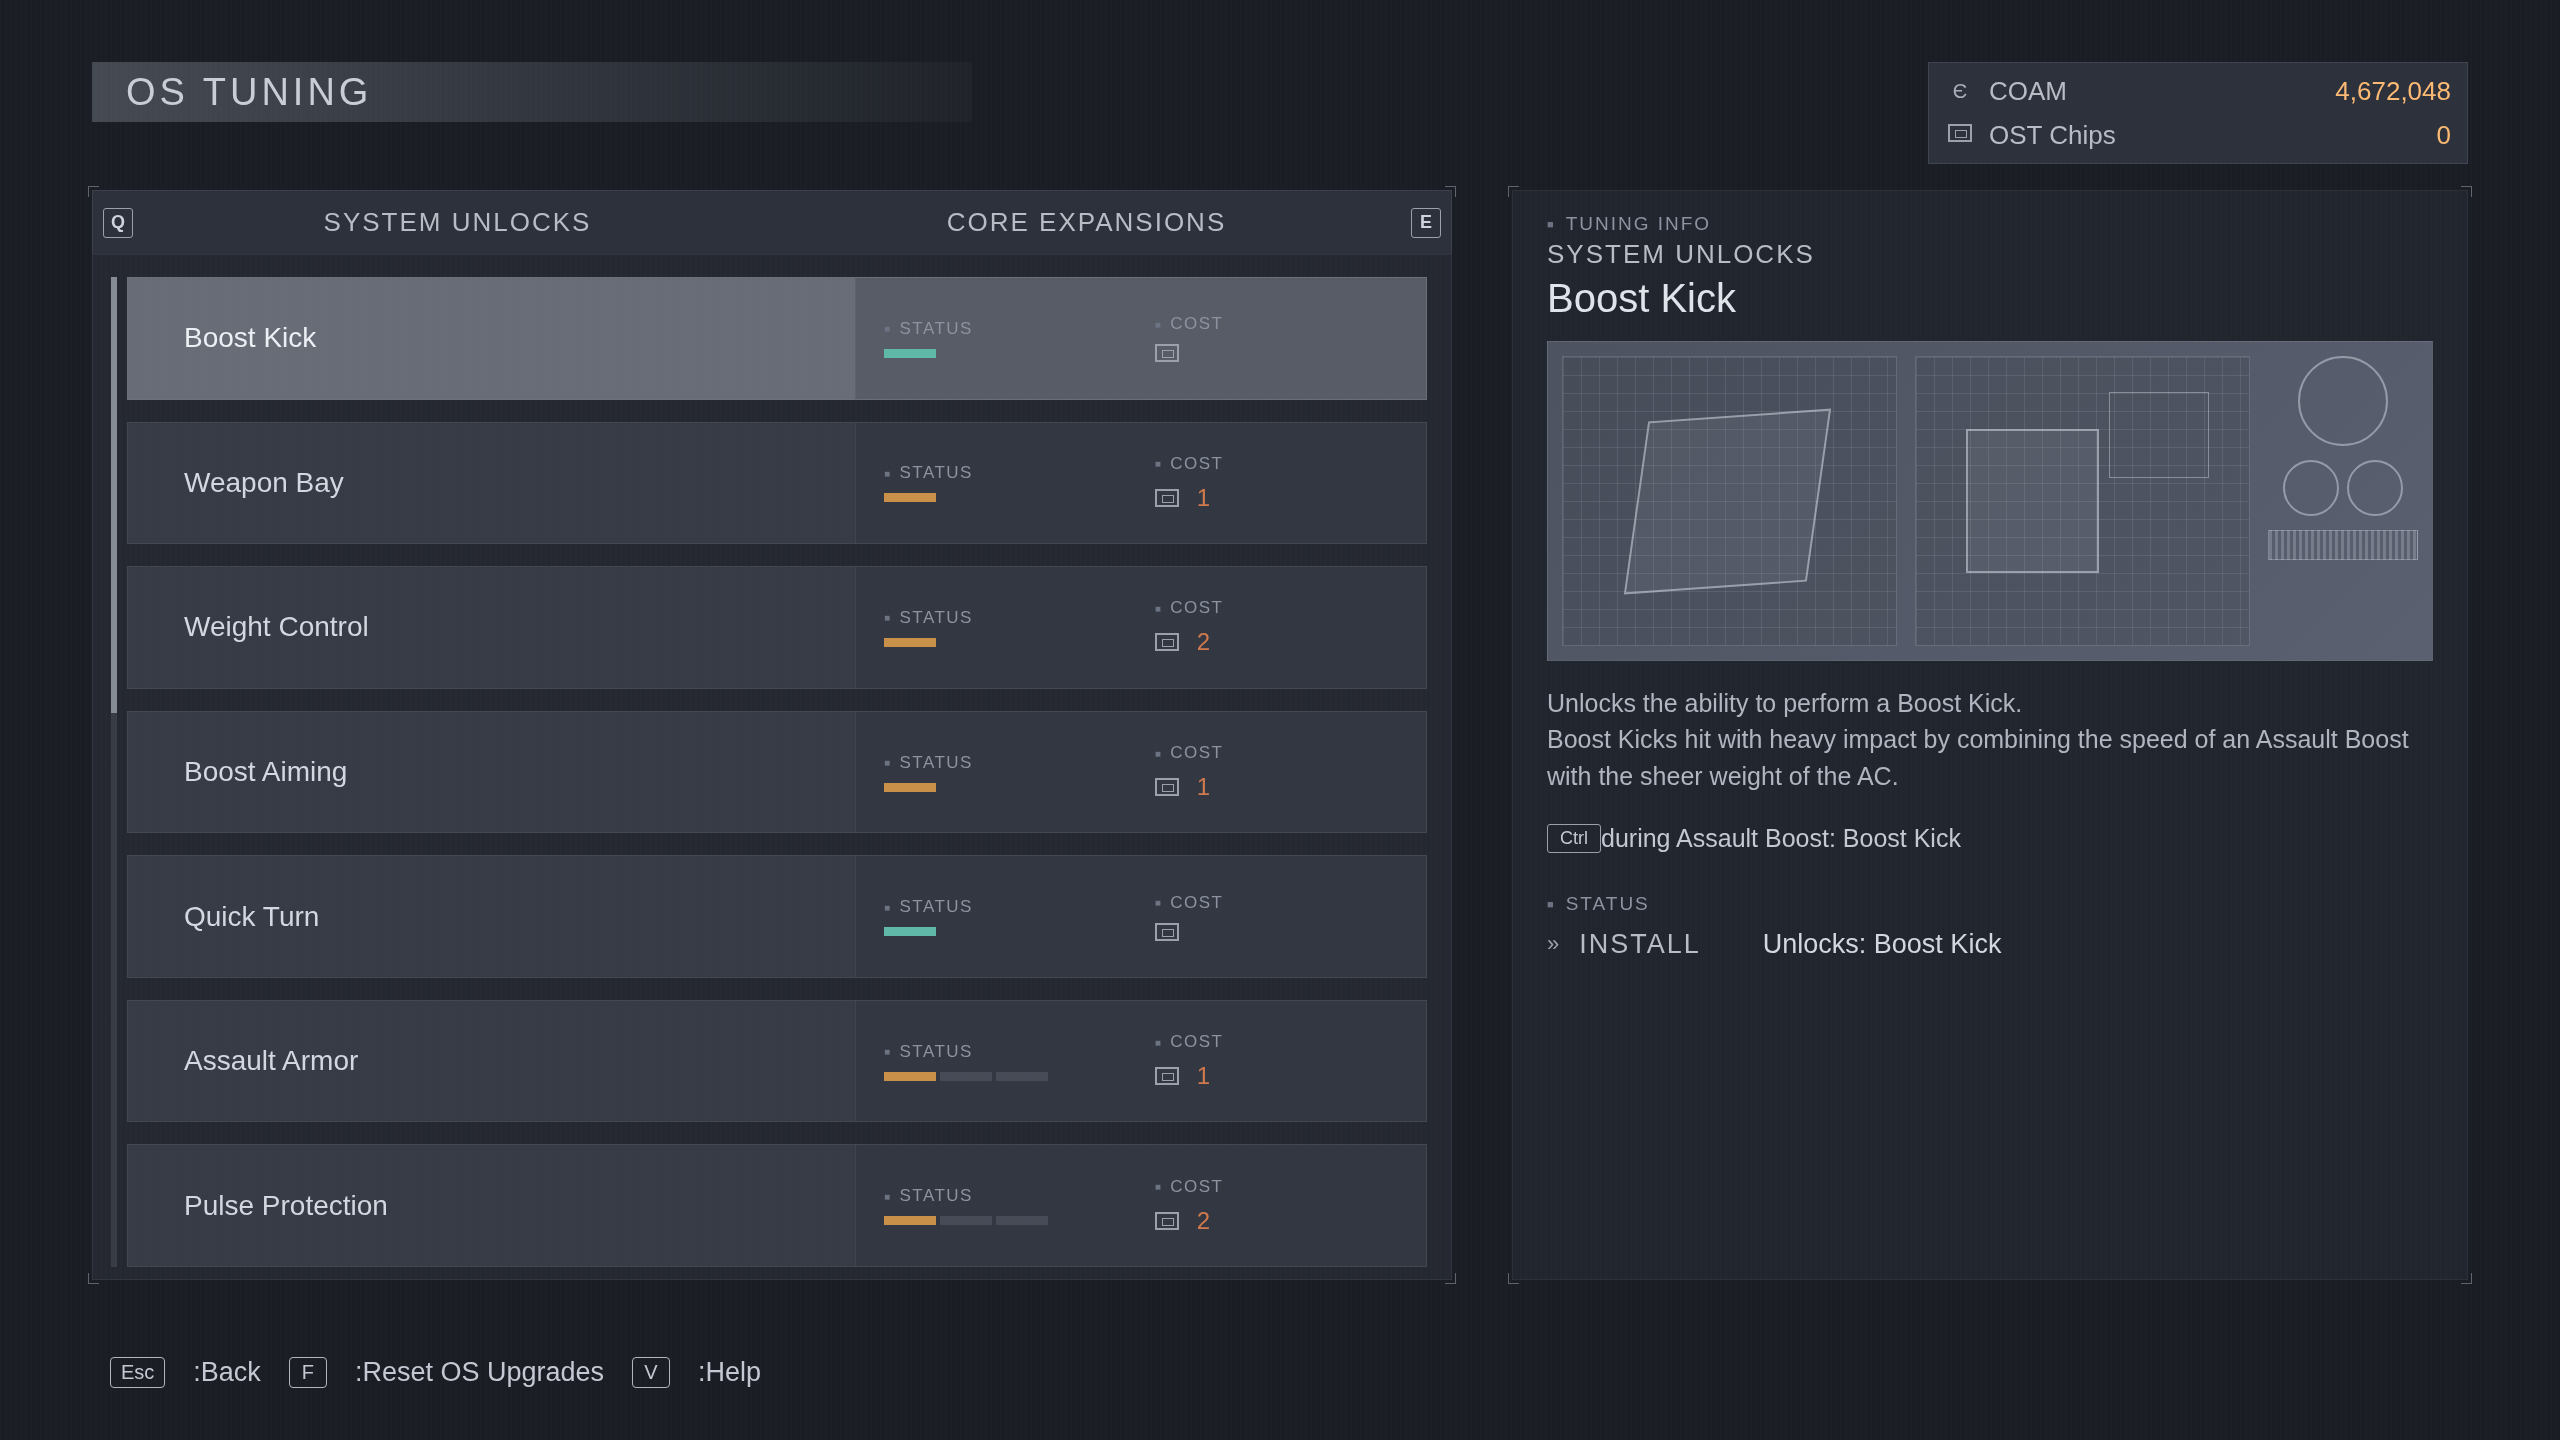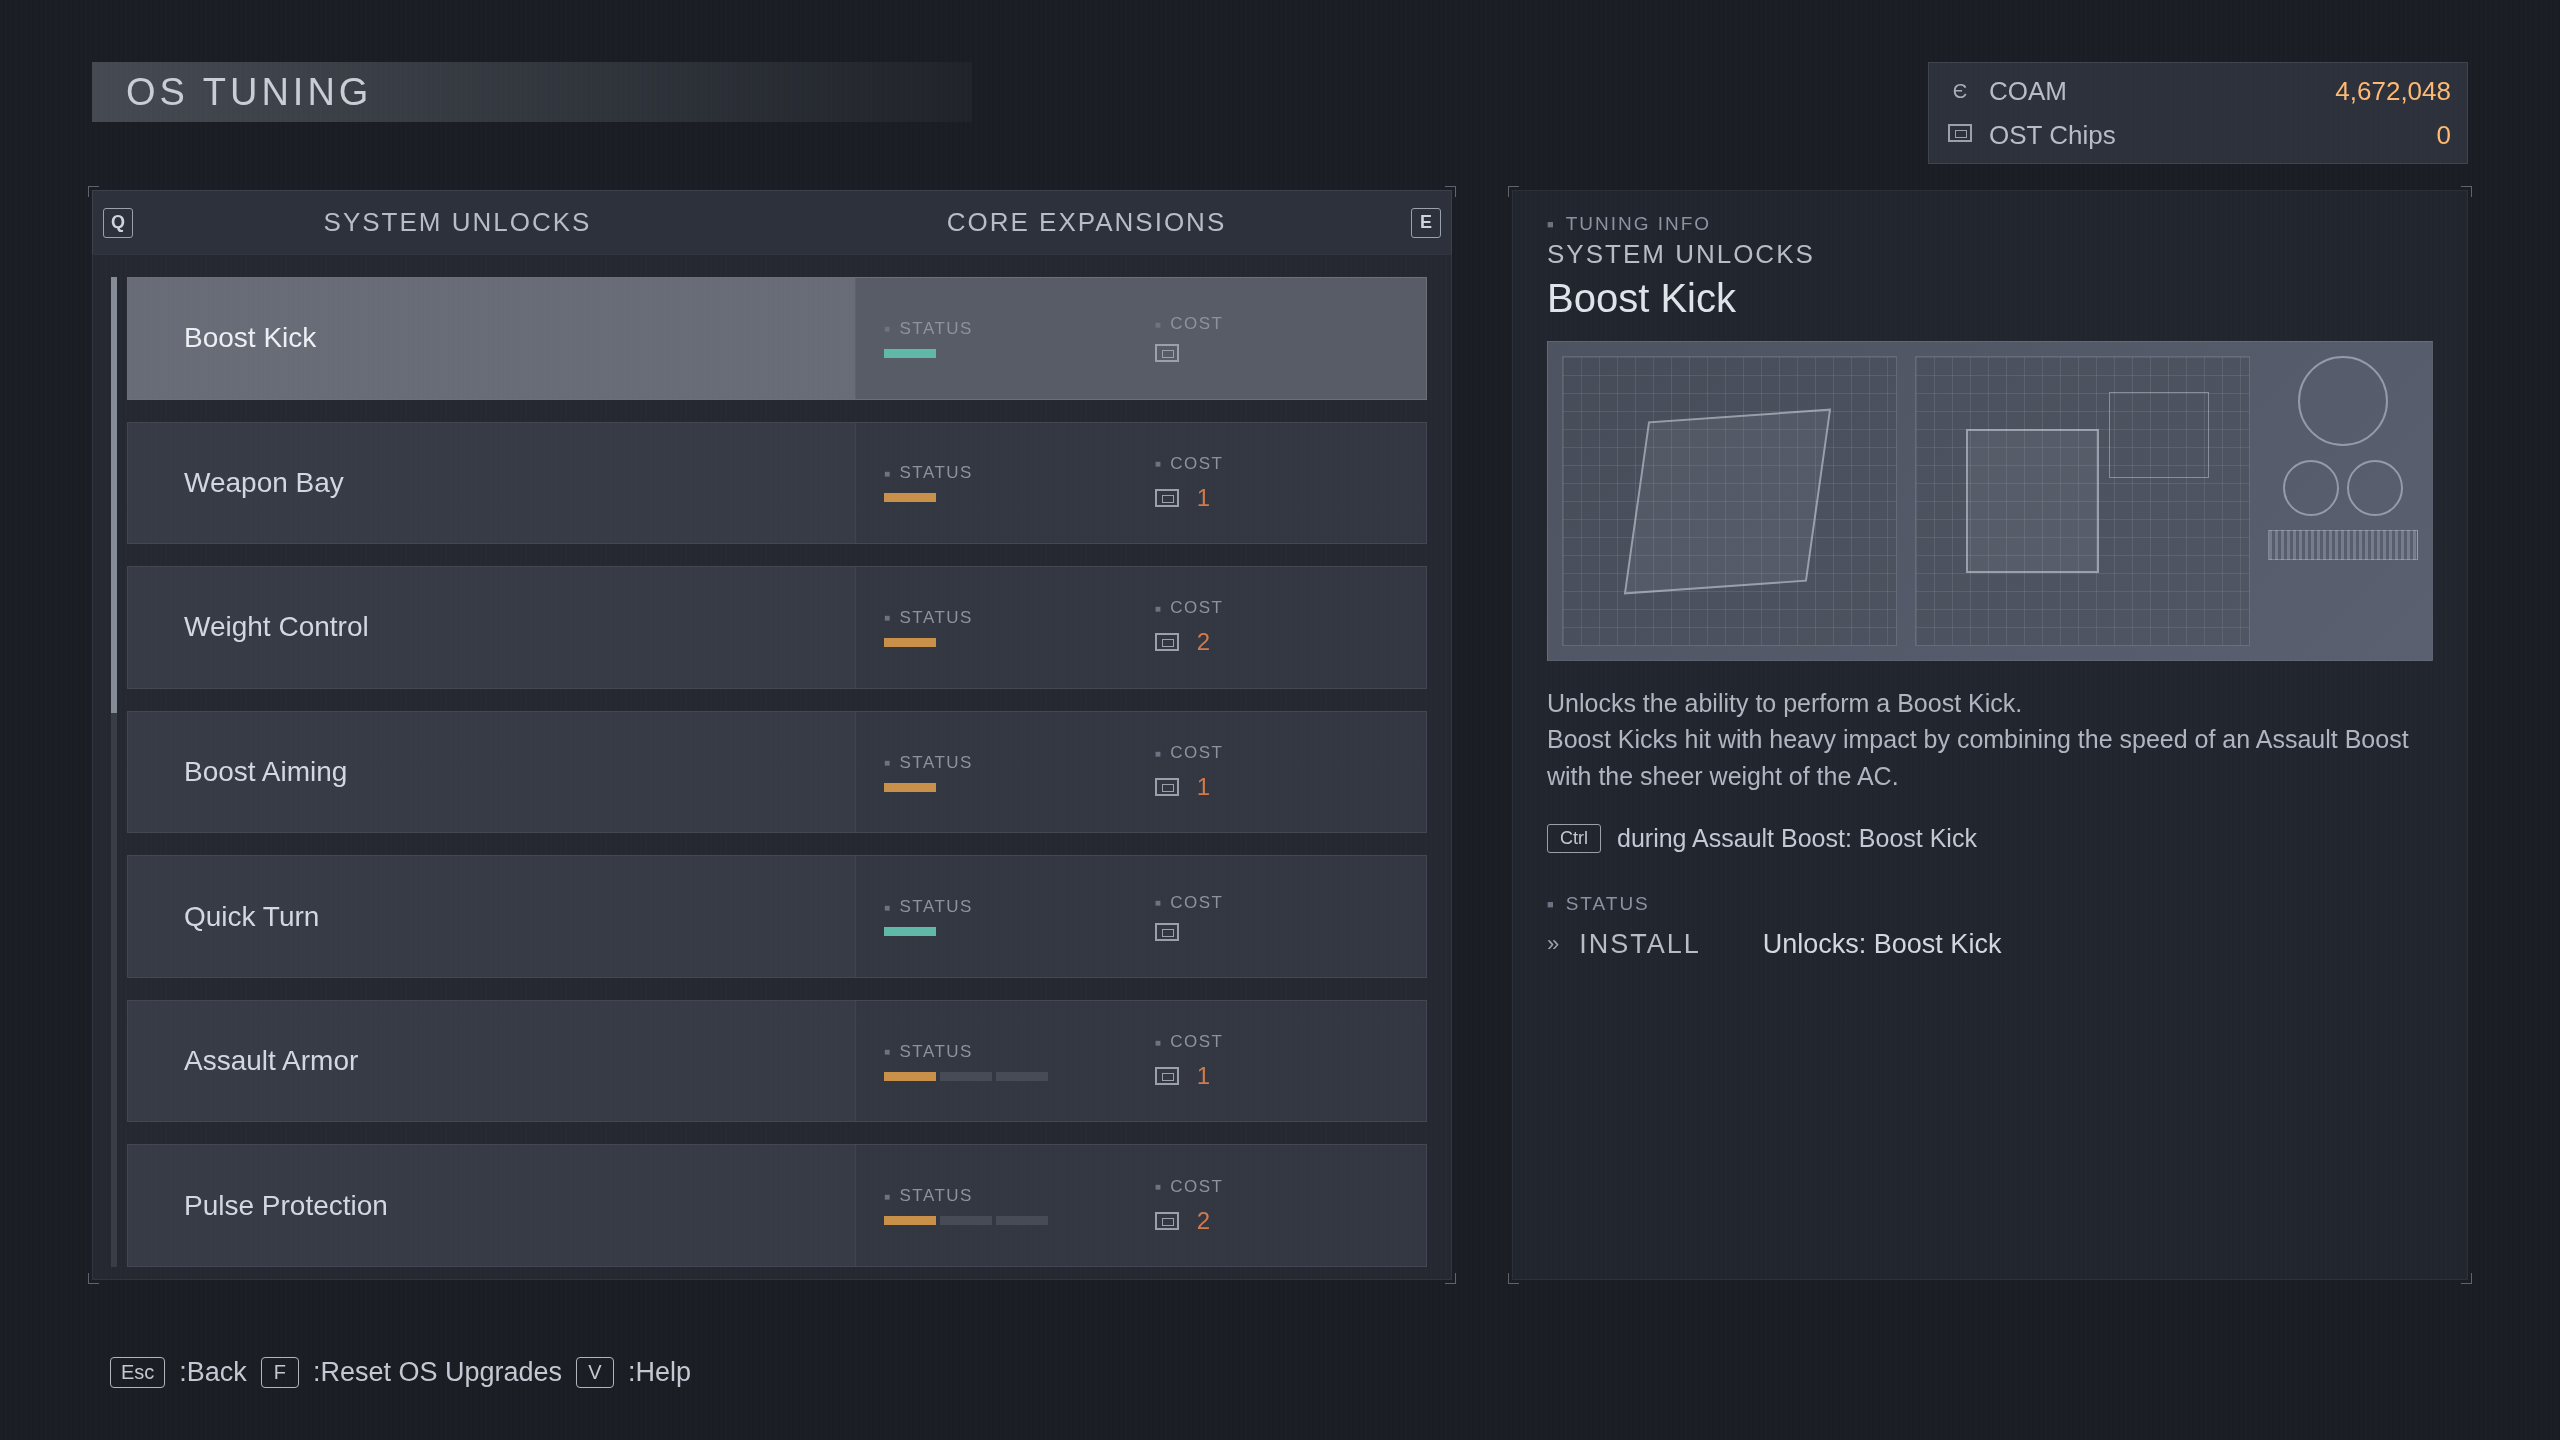--- a/index.html
+++ b/index.html
@@ -151,31 +151,31 @@
   background: rgba(180,186,198,0.1);
 }
 .bp-mid .bp-shape { transform: none; width: 40%; left: 15%; top: 25%; height: 50%; }
 .bp-mid .bp-shape2 { position: absolute; right: 12%; top: 12%; width: 30%; height: 30%; border: 1px solid rgba(210,215,225,0.45); }
 .bp-right .circ { width: 90px; height: 90px; border: 2px solid rgba(210,215,225,0.5); border-radius: 50%; align-self: center; }
 .bp-right .circ.sm { width: 56px; height: 56px; }
 .bp-right .sm-row { display: flex; gap: 8px; justify-content: center; }
 .bp-right .bar { height: 30px; border: 1px solid rgba(210,215,225,0.35); background: repeating-linear-gradient(90deg, rgba(210,215,225,0.25) 0 3px, transparent 3px 6px); }
 
 .desc { font-size: 25px; line-height: 1.45; color: #b0b5c0; margin-bottom: 30px; }
-.control-hint { display: flex; align-items: center; gap: 16px; margin-bottom: 40px; font-size: 25px; color: #c3c8d2; }
+.control-hint { display: flex; align-items: center; margin-bottom: 40px; font-size: 25px; color: #c3c8d2; }
 .ctrl-key { border: 1px solid #9aa0ac; border-radius: 3px; padding: 3px 12px; font-size: 18px; }
 
 .status-block .section-label { margin-bottom: 14px; }
 .install-row { display: flex; align-items: center; gap: 26px; font-size: 27px; }
 .install-icon { color: #9aa0ac; font-size: 22px; letter-spacing: -6px; }
 .install-label { letter-spacing: 2px; color: #b8bcc4; }
 .install-effect { color: #d3d7df; margin-left: 36px; }
 
 
-.footer { position: absolute; bottom: 32px; left: 40px; display: flex; align-items: center; gap: 14px; font-size: 27px; color: #c3c8d2; text-align: right; }
+.footer { position: absolute; bottom: 32px; left: 40px; display: flex; align-items: center; gap: 28px; font-size: 27px; color: #c3c8d2; text-align: right; }
 .footer .k { border: 1px solid #b0b5c0; border-radius: 4px; padding: 3px 10px; font-size: 20px; display: inline-flex; align-items: center; justify-content: center; min-width: 38px; }
 </style>
 </head>
 <body>
 
 <div class="screen">
   <div class="title-bar">
     <h1>OS TUNING</h1>
   </div>
 

